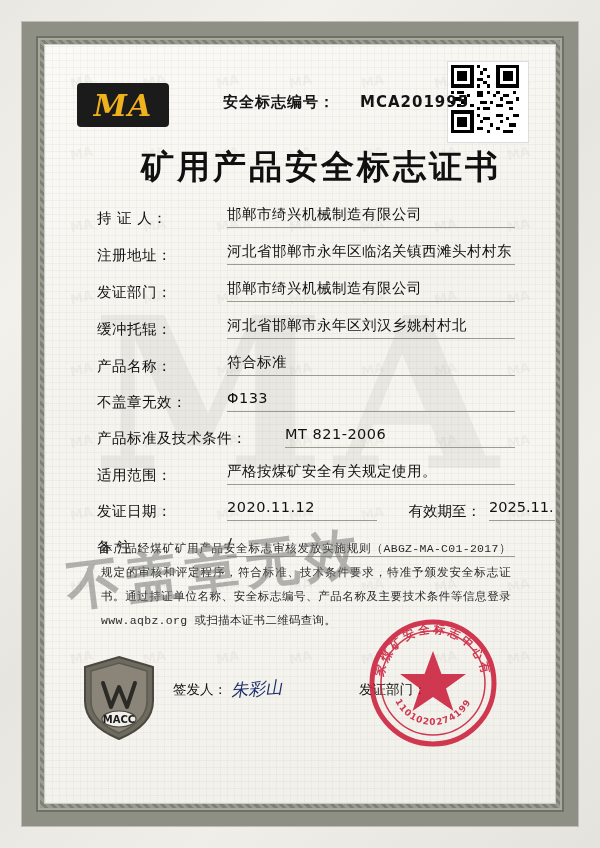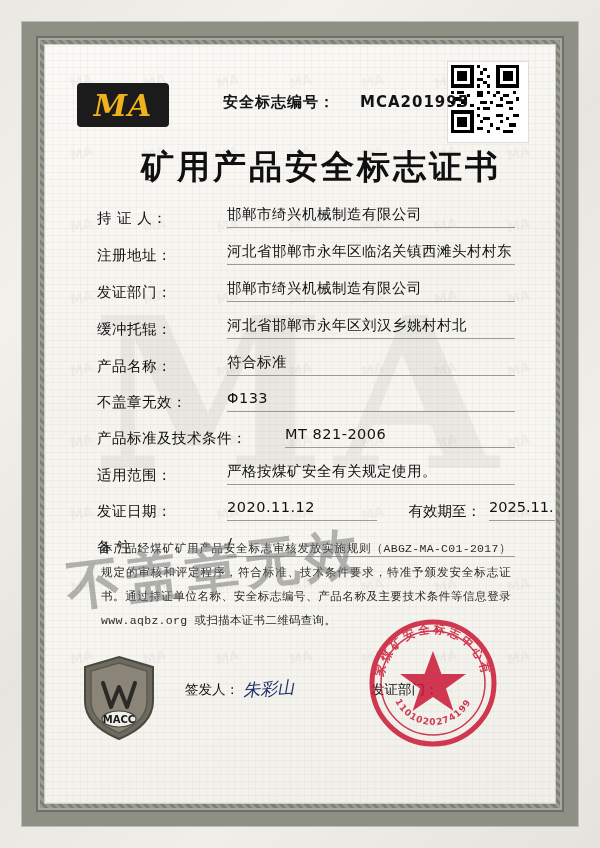--- a/index.html
+++ b/index.html
@@ -129,21 +129,21 @@
     letter-spacing:6px;transform:rotate(-7deg);
     pointer-events:none;user-select:none;
     font-family:"DejaVu Sans","Liberation Sans",sans-serif;
   }
   
   .shield{
     position:absolute;left:36px;bottom:62px;width:76px;height:86px;
   }
   .sign-row{
     position:absolute;left:128px;bottom:104px;right:40px;
-    display:flex;align-items:flex-end;font-size:13.5px;color:#111;margin-left:12px;
+    display:flex;align-items:flex-end;font-size:13.5px;color:#111;
   }
   .sign-row .k{white-space:nowrap;}
   .sign-row .sig{
     width:96px;border-bottom:0px;margin:0 6px 0 4px;
     font-family:"DejaVu Serif","Liberation Serif",serif;
     color:#1b2d6b;font-size:17px;font-style:italic;
     transform:rotate(-4deg);
   }
   .sign-row .k2{margin-left:26px;white-space:nowrap;}
   

